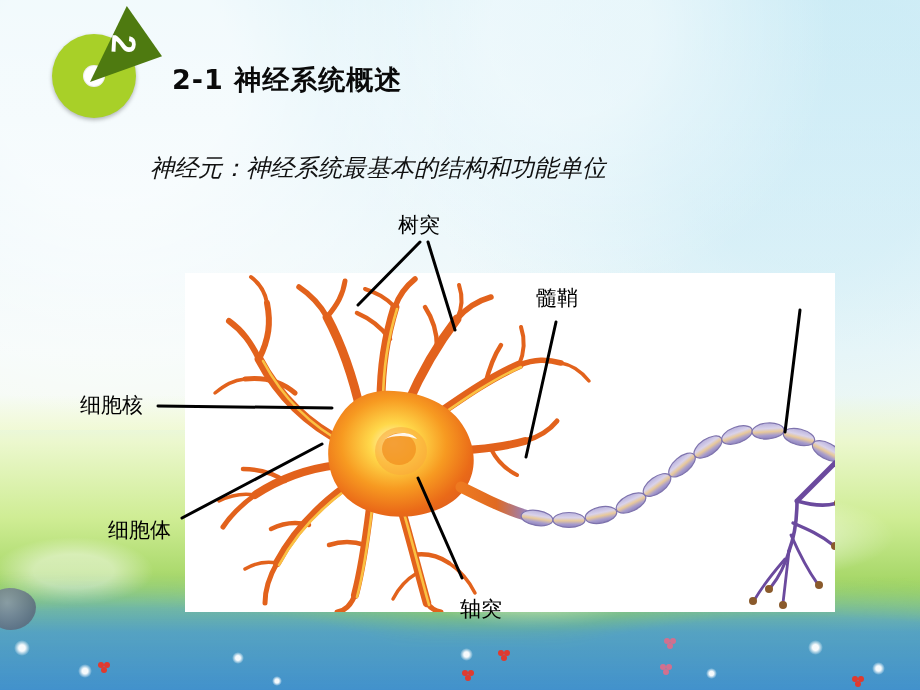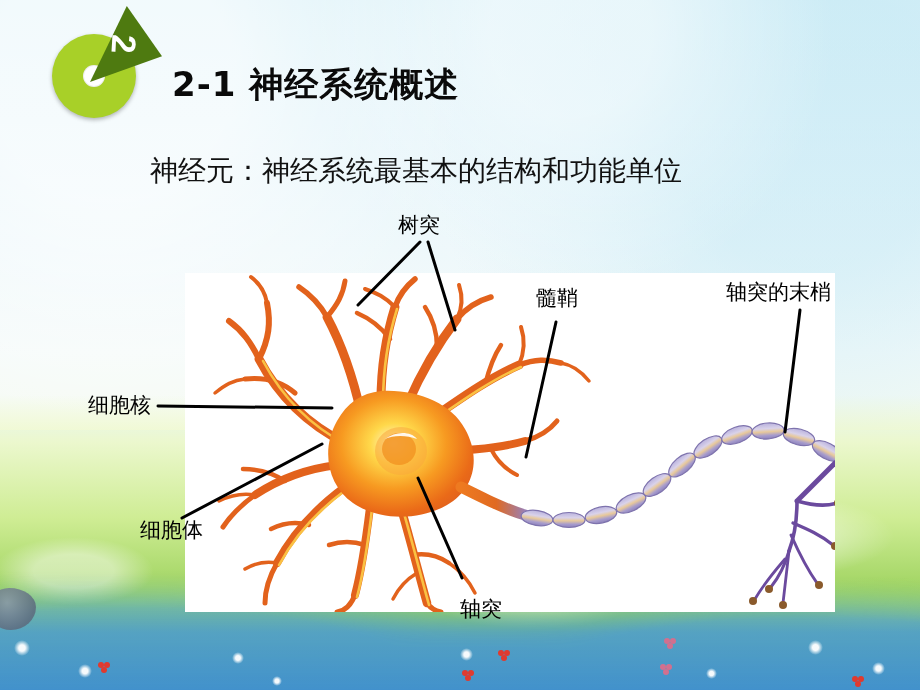--- a/index.html
+++ b/index.html
@@ -148,34 +148,35 @@
     line-height: 40px;
     text-align: center;
     transform: rotate(93deg);
     font-family: "Liberation Sans", sans-serif;
   }
 
   
   .slide-title {
     position: absolute;
     left: 172px; top: 62px;
-    font-size: 34px;
+    font-size: 27px;
     font-weight: bold;
     color: #0a0a0a;
     letter-spacing: 1px;
     white-space: nowrap;
     font-family: "DejaVu Sans", "Liberation Sans", sans-serif;
   }
   .slide-subtitle {
     position: absolute;
     left: 150px; top: 152px;
-    font-size: 28px;
+    font-size: 24px;
     color: #111;
     white-space: nowrap;
     font-family: "DejaVu Sans", "Liberation Sans", sans-serif;
+    font-style: italic;
   }
 
   
   .figure-panel {
     position: absolute;
     left: 185px; top: 273px;
     width: 650px; height: 339px;
     background: #ffffff;
   }
   .figure-art { position: absolute; inset: 0; overflow: hidden; }
@@ -184,22 +185,22 @@
   .dlabel {
     position: absolute;
     font-size: 21px;
     color: #000;
     white-space: nowrap;
     font-family: Liberation Mono, monospace;
   }
   #label-dendrite  { left: 398px; top: 211px; }
   #label-myelin    { left: 536px; top: 284px; }
   #label-terminal  { left: 726px; top: 278px; }
-  #label-nucleus   { left: 80px;  top: 391px; margin-left: 8px; }
-  #label-soma      { left: 108px; top: 516px; margin-left: 32px; }
+  #label-nucleus   { left: 80px;  top: 391px; }
+  #label-soma      { left: 108px; top: 516px; }
   #label-axon      { left: 460px; top: 595px; }
 
   .leaders { position: absolute; left: 0; top: 0; width: 920px; height: 690px; }
 </style>
 </head>
 <body>
 
 <div id="slide">
 
   <div class="bg-sky"></div>
@@ -406,18 +407,17 @@
       <line x1="158" y1="406" x2="332" y2="408"></line>
 
       <line x1="182" y1="518" x2="322" y2="444"></line>
 
       <line x1="462" y1="578" x2="418" y2="478"></line>
     </g>
   </svg>
 
   <div class="dlabel" id="label-dendrite">树突</div>
   <div class="dlabel" id="label-myelin">髓鞘</div>
-  <div class="dlabel" id="label-terminal">轴突的末梢</div>
   <div class="dlabel" id="label-nucleus">细胞核</div>
   <div class="dlabel" id="label-soma">细胞体</div>
   <div class="dlabel" id="label-axon">轴突</div>
 
 </div>
 
 </body></html>

